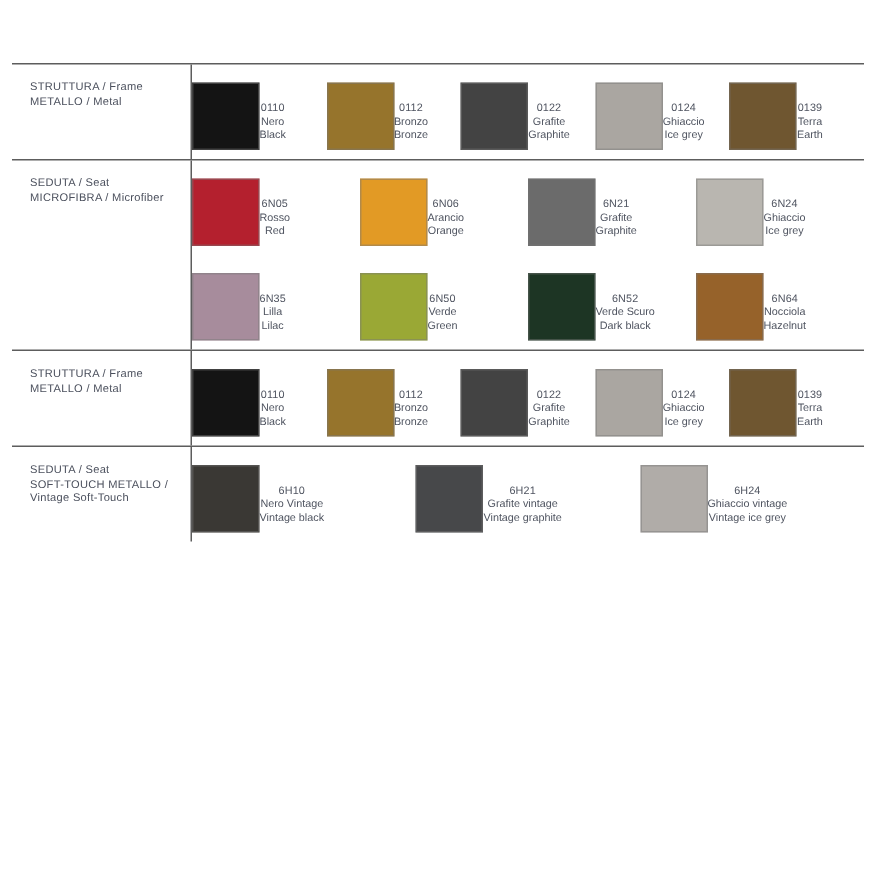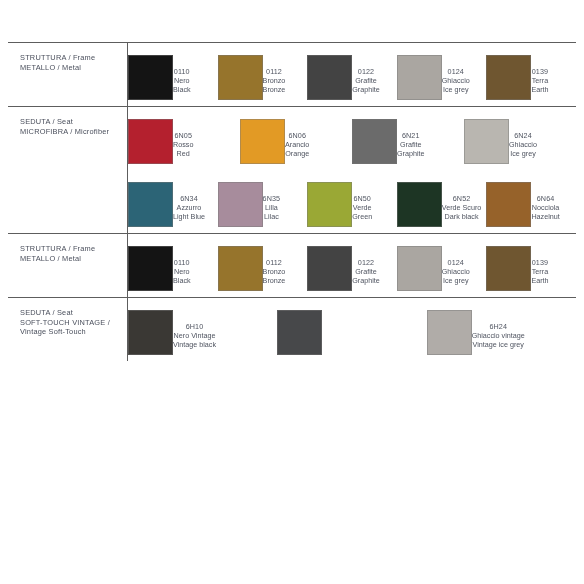--- a/index.html
+++ b/index.html
@@ -188,28 +188,20 @@
               <div class="chip" style="background: rgb(185, 182, 176);"></div>
               <div class="chip-caption">
                 <div class="chip-code">6N24</div>
                 <div class="chip-it">Ghiaccio</div>
                 <div class="chip-en">Ice grey</div>
               </div>
             </div>
           </div>
           <div class="swatch-row">
             <div class="cell">
-              <div class="chip" style="background: rgb(44, 100, 118);"></div>
-              <div class="chip-caption">
-                <div class="chip-code">6N34</div>
-                <div class="chip-it">Azzurro</div>
-                <div class="chip-en">Light Blue</div>
-              </div>
-            </div>
-            <div class="cell">
               <div class="chip" style="background: rgb(167, 140, 156);"></div>
               <div class="chip-caption">
                 <div class="chip-code">6N35</div>
                 <div class="chip-it">Lilla</div>
                 <div class="chip-en">Lilac</div>
               </div>
             </div>
             <div class="cell">
               <div class="chip" style="background: rgb(154, 168, 53);"></div>
               <div class="chip-caption">
@@ -283,35 +275,40 @@
                 <div class="chip-it">Terra</div>
                 <div class="chip-en">Earth</div>
               </div>
             </div>
           </div>
         </div>
       </div>
       <div class="section">
         <div class="section-label">
           <div class="label-line em">SEDUTA / Seat</div>
-          <div class="label-line">SOFT-TOUCH VINTAGE /</div>
+          <div class="label-line">SOFT-TOUCH METALLO /</div>
           <div class="label-line">Vintage Soft-Touch</div>
         </div>
         <div class="swatch-area">
           <div class="swatch-row">
             <div class="cell">
               <div class="chip" style="background: rgb(58, 56, 52);"></div>
               <div class="chip-caption">
                 <div class="chip-code">6H10</div>
                 <div class="chip-it">Nero Vintage</div>
                 <div class="chip-en">Vintage black</div>
               </div>
             </div>
             <div class="cell">
               <div class="chip" style="background: rgb(71, 72, 74);"></div>
+              <div class="chip-caption">
+                <div class="chip-code">6H21</div>
+                <div class="chip-it">Grafite vintage</div>
+                <div class="chip-en">Vintage graphite</div>
+              </div>
             </div>
             <div class="cell">
               <div class="chip" style="background: rgb(176, 172, 168);"></div>
               <div class="chip-caption">
                 <div class="chip-code">6H24</div>
                 <div class="chip-it">Ghiaccio vintage</div>
                 <div class="chip-en">Vintage ice grey</div>
               </div>
             </div>
           </div>

